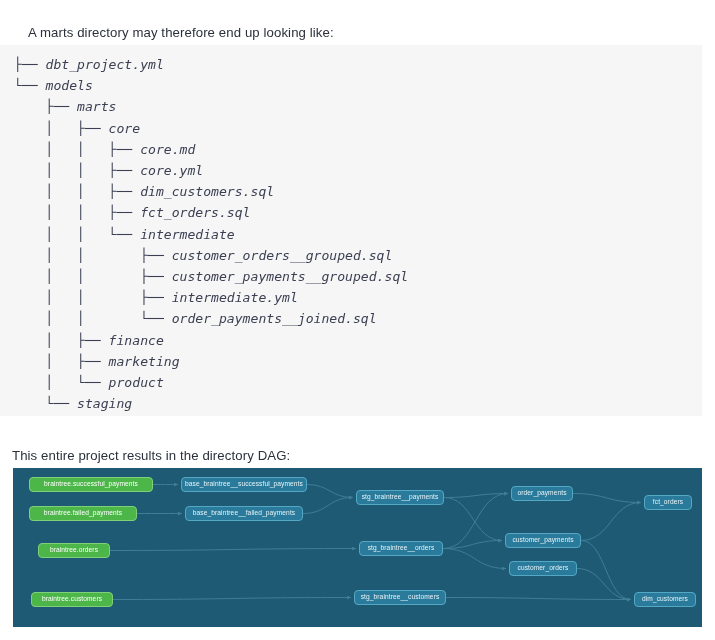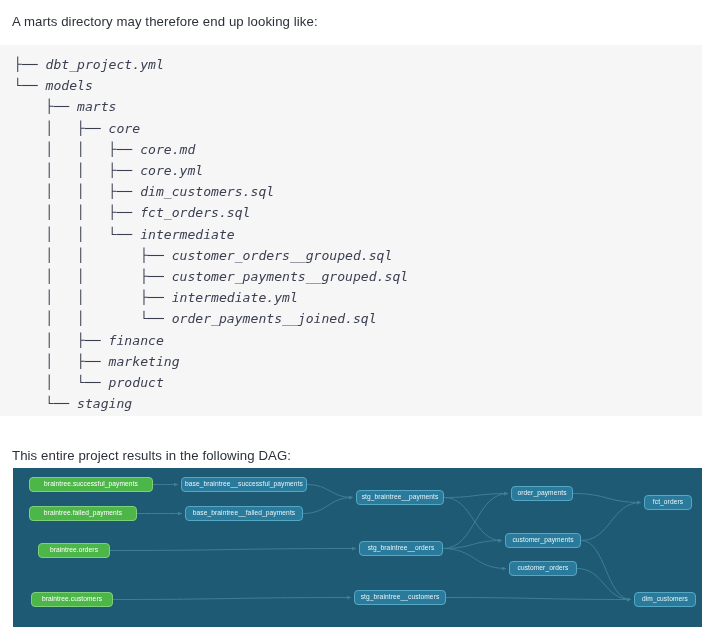--- a/index.html
+++ b/index.html
@@ -23,21 +23,21 @@
   
   .prose {
     position: absolute;
     left: 12px;
     font-size: 13.2px;
     line-height: 18px;
     color: #2b303b;
     letter-spacing: 0.1px;
     white-space: nowrap;
   }
-  .prose-1 { top: 0; }
+  .prose-1 { top: 11px; margin-left: 16px; }
   .prose-2 { top: 434px; }
 
   
   .codeblock {
     position: absolute;
     left: 0px;
     top: 45px;
     width: 702px;
     height: 371px;
     background: #f6f6f7;
@@ -120,21 +120,21 @@
     │   │       ├── customer_orders__grouped.sql
     │   │       ├── customer_payments__grouped.sql
     │   │       ├── intermediate.yml
     │   │       └── order_payments__joined.sql
     │   ├── finance
     │   ├── marketing
     │   └── product
     └── staging</pre>
   </div>
 
-  <p class="prose prose-2">This entire project results in the following DAG:</p>
+  <p class="prose prose-2">This entire project results in the directory DAG:</p>
 
   <div class="dag">
     <svg class="dag-svg" id="dag-edges" viewBox="0 0 689 159">
         <defs>
           <marker id="arrow" markerWidth="5" markerHeight="5" refX="4" refY="2" orient="auto">
             <path d="M0,0 L4,2 L0,4 z" fill="#3f7e96"></path>
           </marker>
         </defs>
         <path d="M140,16.5 C158,16.5 147,16.5 165,16.5" fill="none" stroke="#3f7e96" stroke-width="1" marker-end="url(#arrow)"></path>
         <path d="M124,45.5 C146.5,45.5 146.5,45.5 169,45.5" fill="none" stroke="#3f7e96" stroke-width="1" marker-end="url(#arrow)"></path>

